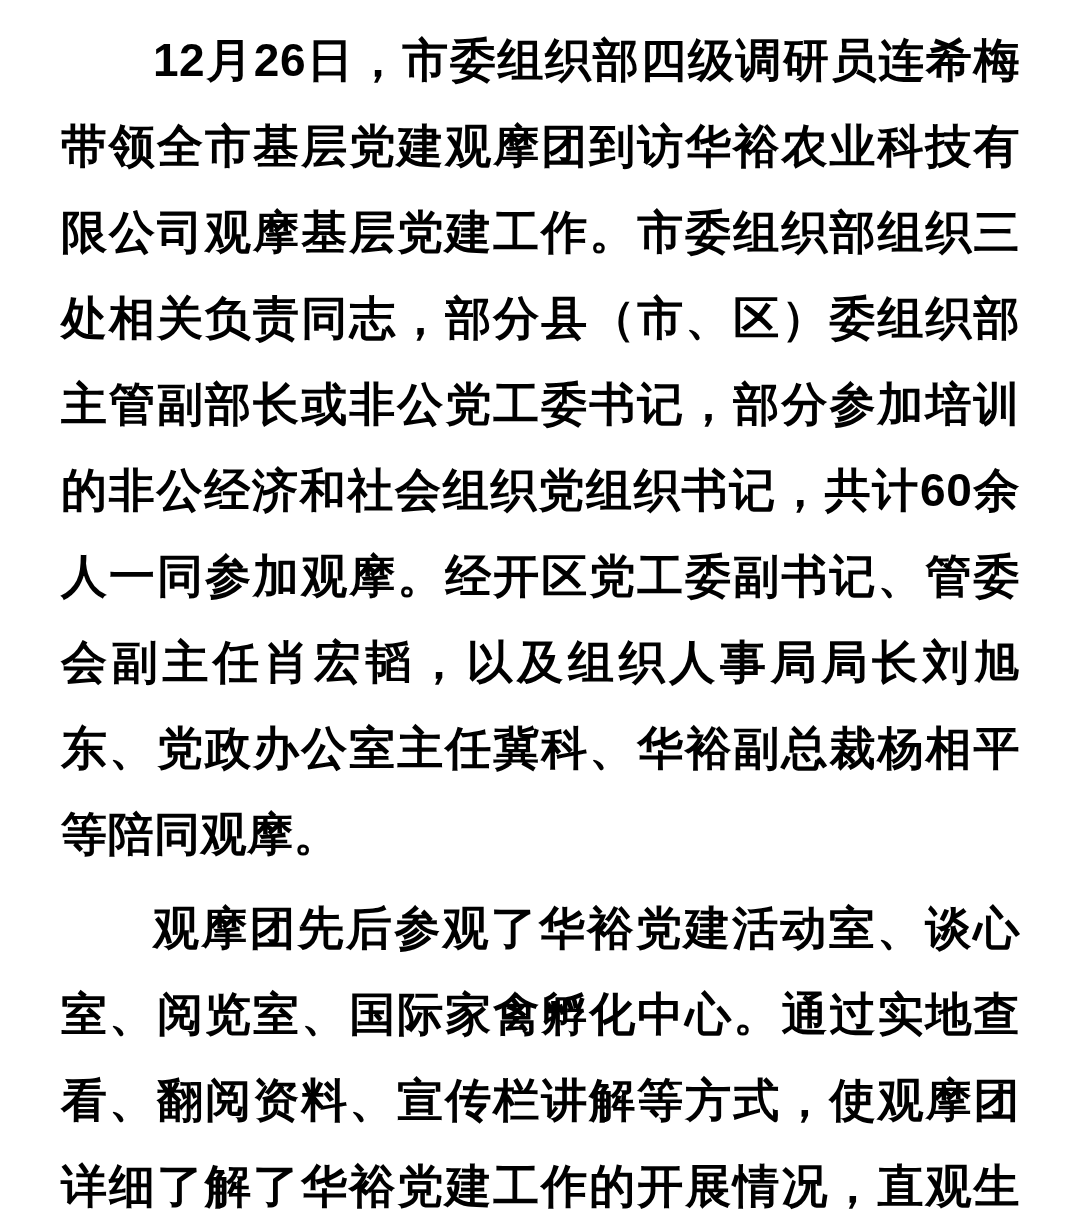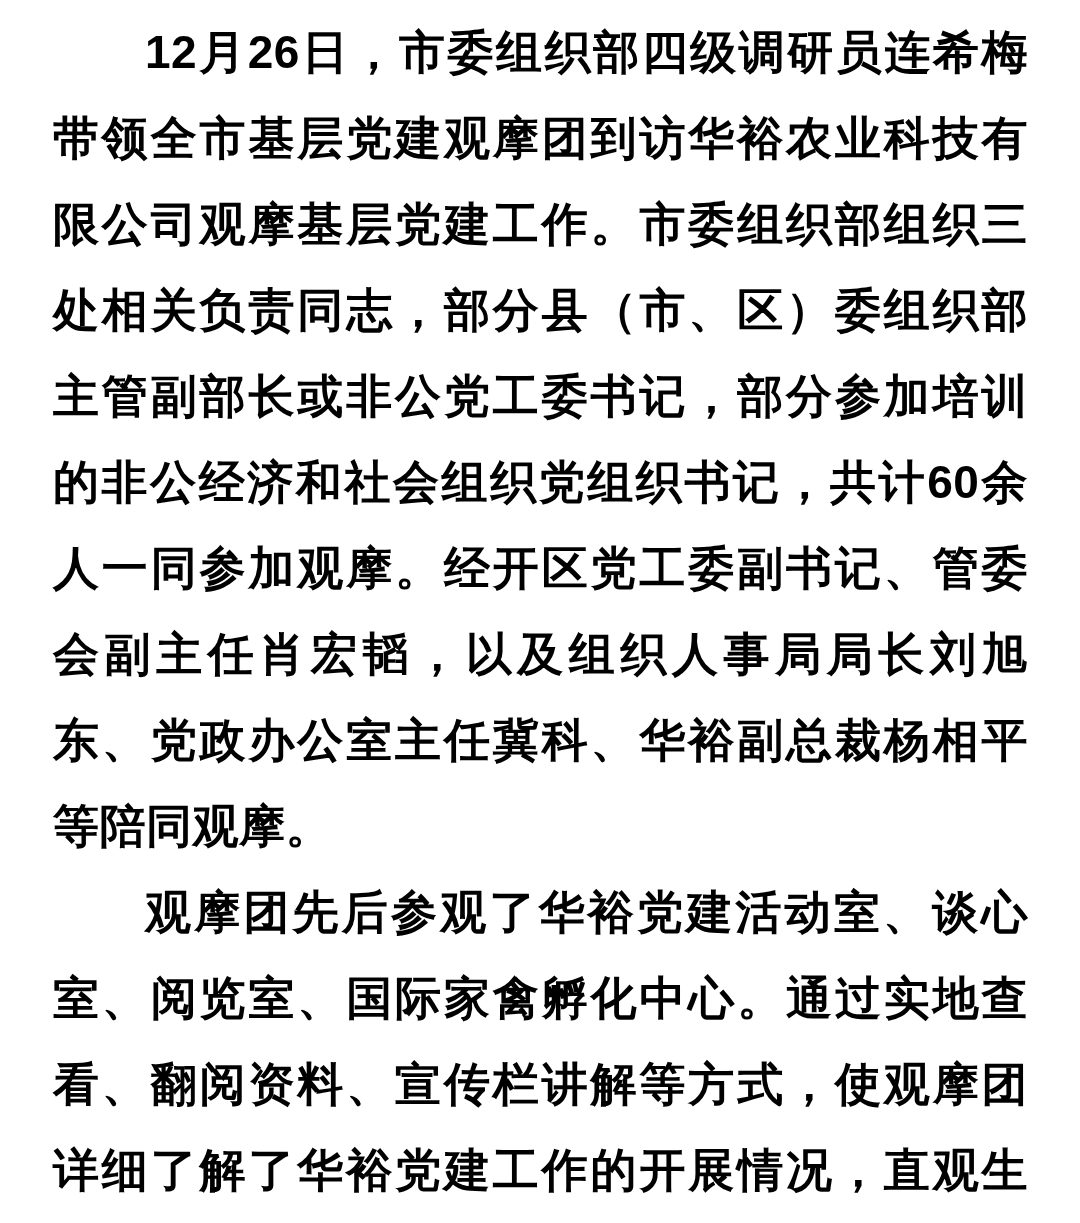--- a/index.html
+++ b/index.html
@@ -20,21 +20,21 @@
     color: #000000;
     font-size: 46px;
     line-height: 86px;
     font-weight: 600;
     letter-spacing: 0.5px;
     text-align: justify;
     text-justify: inter-character;
     word-break: break-all;
   }
   .para {
-    margin: 0;
+    margin: 8px;
     padding: 0;
     text-indent: 2em;
   }
 </style>
 </head>
 <body>
 
 <main class="page">
   <article class="article">
     <p class="para">12月26日，市委组织部四级调研员连希梅带领全市基层党建观摩团到访华裕农业科技有限公司观摩基层党建工作。市委组织部组织三处相关负责同志，部分县（市、区）委组织部主管副部长或非公党工委书记，部分参加培训的非公经济和社会组织党组织书记，共计60余人一同参加观摩。经开区党工委副书记、管委会副主任肖宏韬，以及组织人事局局长刘旭东、党政办公室主任冀科、华裕副总裁杨相平等陪同观摩。</p>

